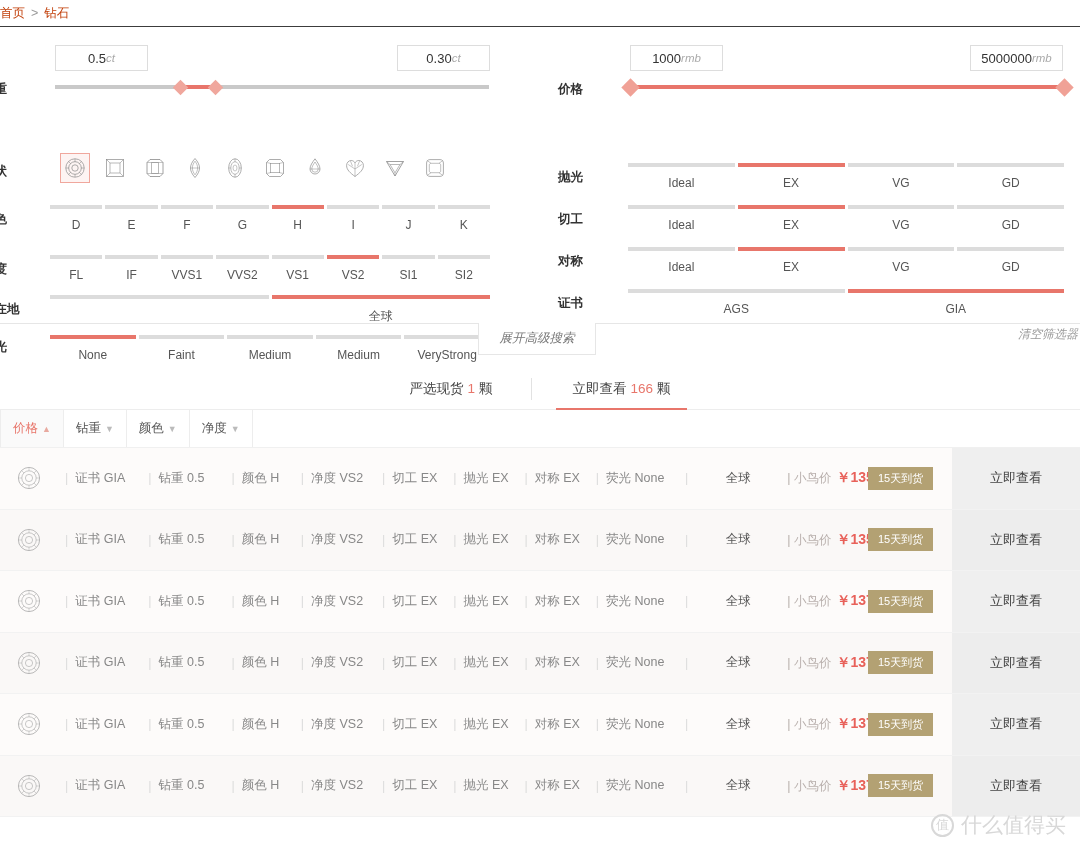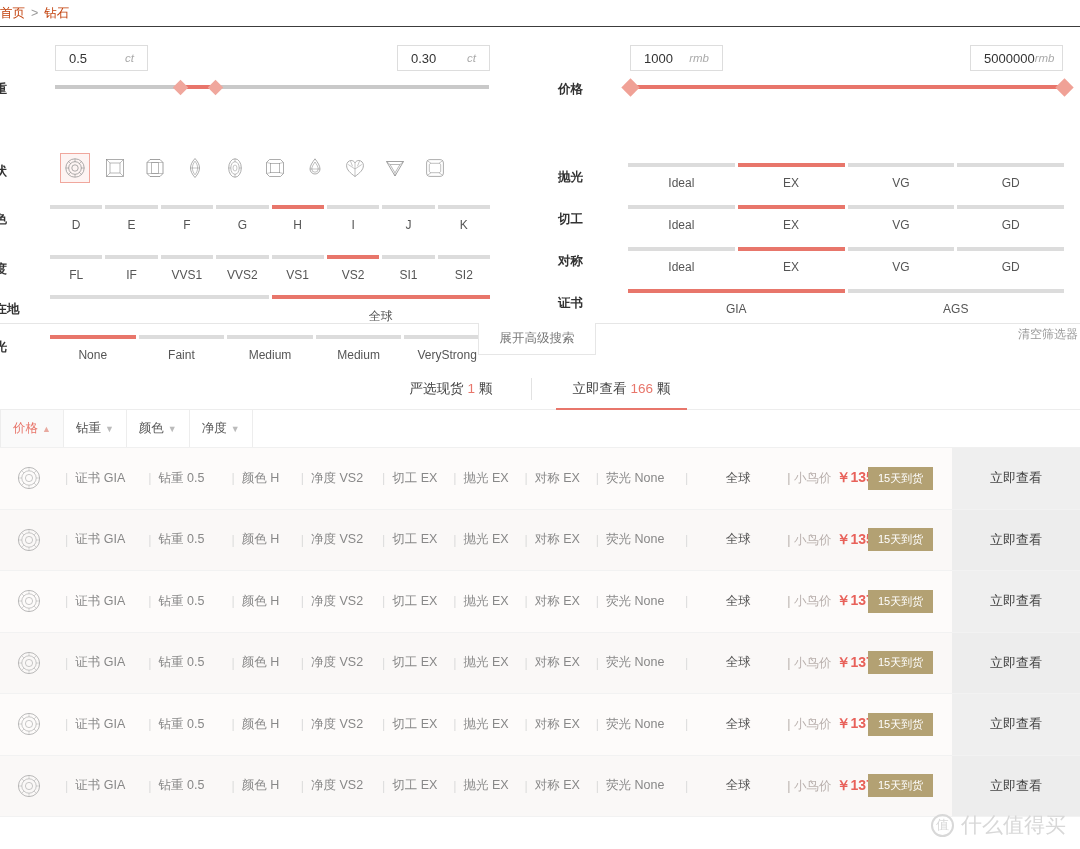--- a/index.html
+++ b/index.html
@@ -37,21 +37,21 @@
     white-space:nowrap;
   }
   .left .flabel{ left:-18px; }
   .right .flabel{ left:18px; }
 
   
   .numbox{
     position:absolute; top:0;
     width:93px; height:26px;
     border:1px solid #ddd; background:#fff;
-    display:flex; align-items:center; justify-content:space-between;
+    display:flex; align-items:center; justify-content:center;
     padding:0 13px; font-size:13px; color:#333;
   }
   .numbox .unit{ font-style:italic; color:#aaa; font-size:11.5px; }
 
   
   .rtrack{
     position:absolute; height:4px; background:#c9c9c9; width:100%;
   }
   .rfill{ position:absolute; height:4px; background:#e8756b; }
   .rhandle{
@@ -75,21 +75,21 @@
   
   .shapes{ position:absolute; display:flex; gap:10px; }
   .shape{
     width:30px; height:30px; display:flex; align-items:center; justify-content:center;
     border:1px solid transparent;
   }
   .shape.sel{ border:1px solid #f0a79d; background:#fdf4f3; }
   .shape svg{ display:block; }
 
   
-  #advwrap{ position:relative; height:44px; }
+  #advwrap{ position:relative; height:44px;font-style:italic; }
   #advbtn{
     position:absolute; left:478px; top:-1px;
     width:118px; height:32px;
     border:1px solid #e6e6e6; border-top:none; background:#fff;
     display:flex; align-items:center; justify-content:center;
     font-size:12.5px; color:#777;
   }
   #clearfilter{
     position:absolute; right:2px; top:2px;
     font-size:12px; color:#999;
@@ -485,27 +485,27 @@
           <div class="seg">
             <div class="bar"></div>
             <div class="cap">GD</div>
           </div>
         </div>
     </div>
 
     <div class="frow" style="top:262px;">
       <span class="flabel" style="top:6px;">证书</span>
       <div class="segs" id="cert-segs" style="left:88px; width:436px;">
+          <div class="seg">
+            <div class="bar"></div>
+            <div class="cap">AGS</div>
+          </div>
           <div class="seg on">
             <div class="bar"></div>
             <div class="cap">GIA</div>
-          </div>
-          <div class="seg">
-            <div class="bar"></div>
-            <div class="cap">AGS</div>
           </div>
         </div>
     </div>
   </div>
 </div>
 
 <div id="advwrap">
   <div id="advbtn">展开高级搜索</div>
   <div id="clearfilter">清空筛选器</div>
 </div>

